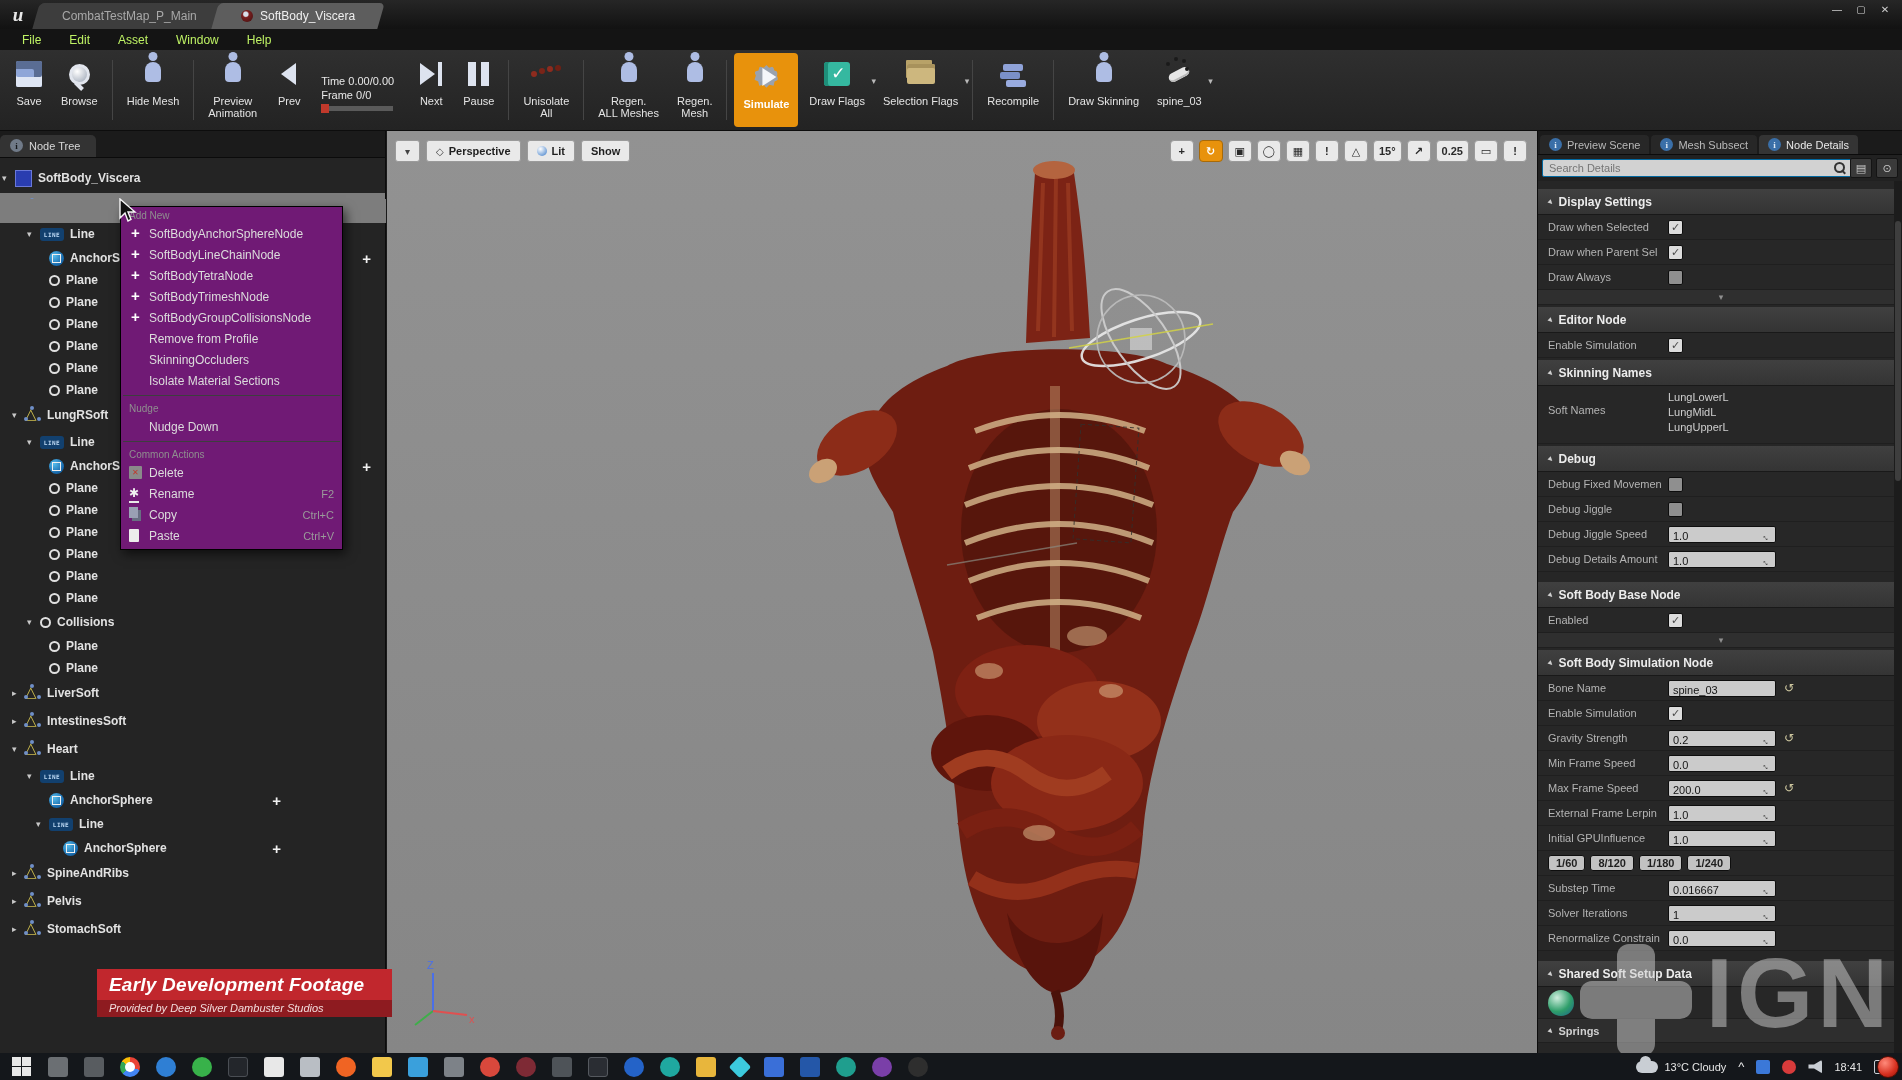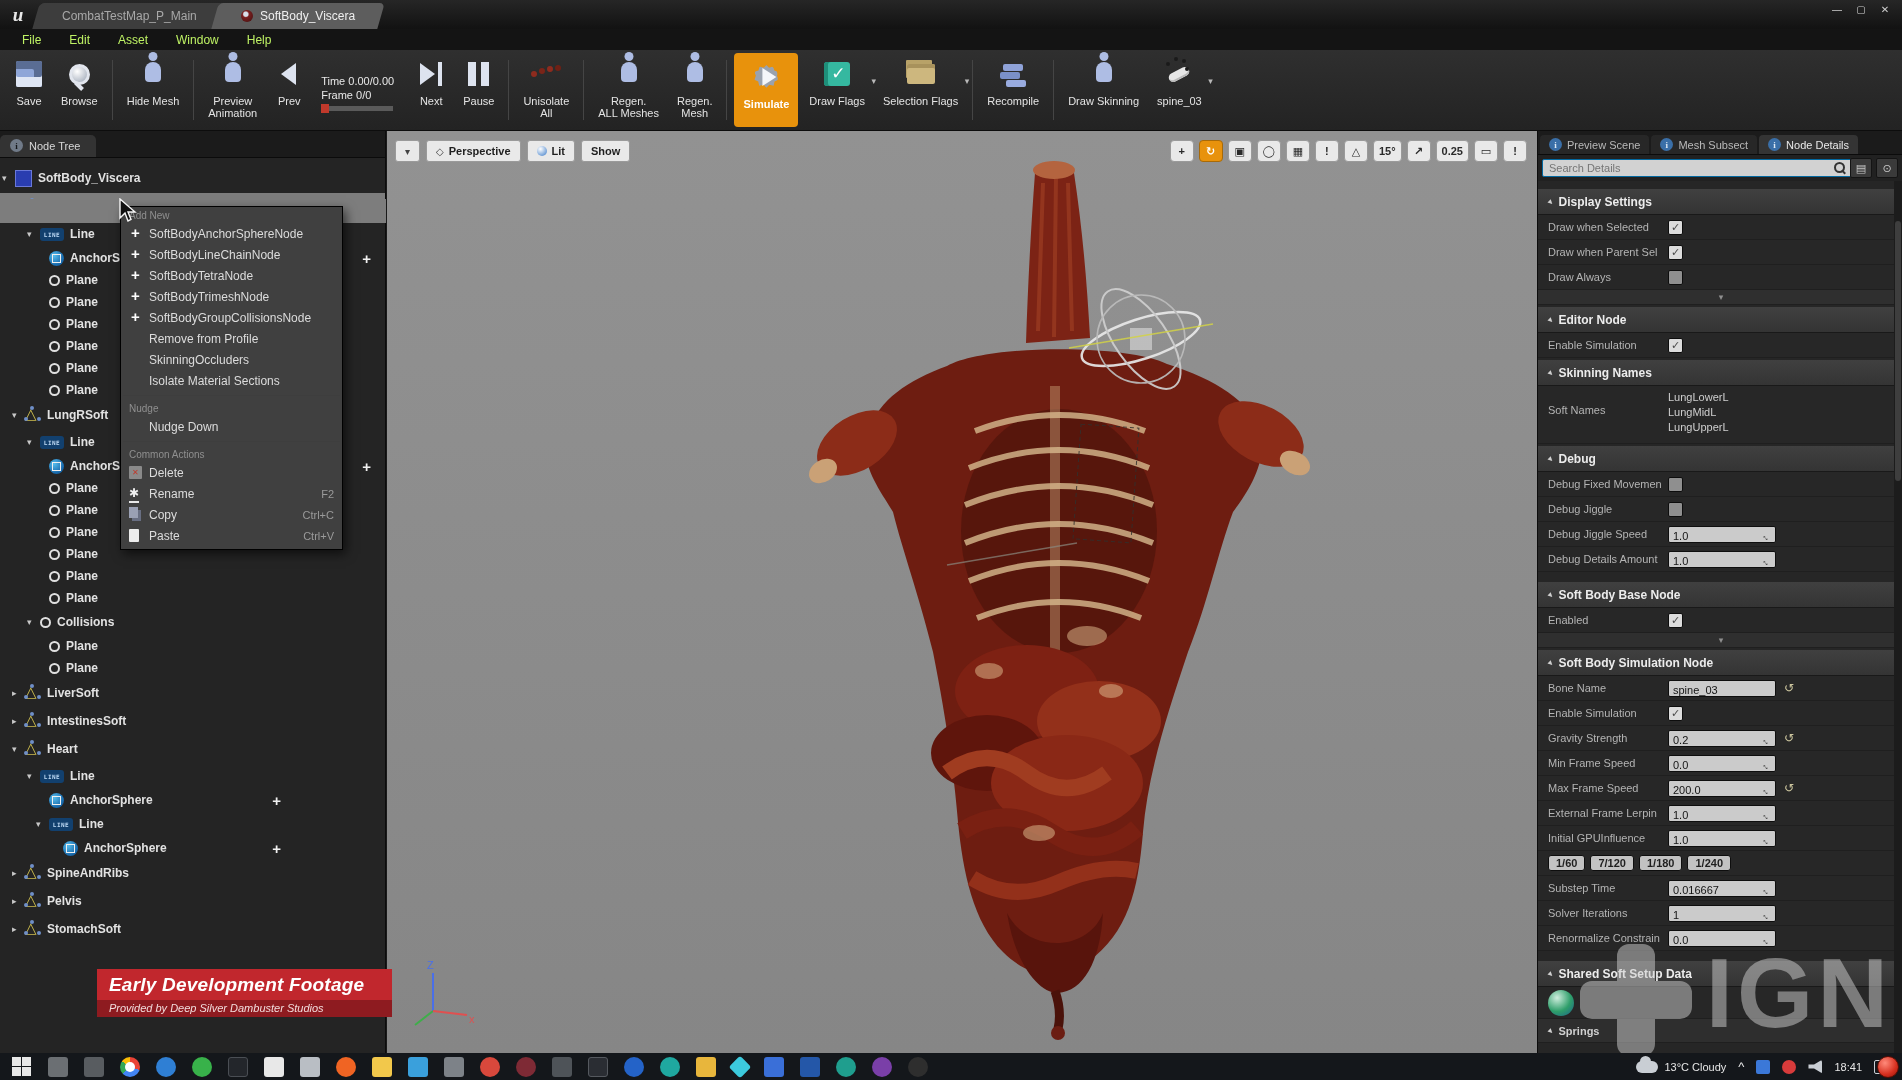--- a/index.html
+++ b/index.html
@@ -76,21 +76,21 @@
   .it-line .ticon{width:24px;height:13px;background:#12406e;border-radius:3px;color:#bcd8f4;font:bold 6px "DejaVu Sans Mono",monospace;display:flex;align-items:center;justify-content:center;letter-spacing:.5px}
   .it-line .ticon::before{content:"LINE"}
   .it-anchor .ticon{width:15px;height:15px;border-radius:50%;background:radial-gradient(circle at 35% 32%,#56bcec,#1565a8 70%)}
   .it-anchor .ticon::before{content:"";position:absolute;inset:3px;border:1px solid #f0f0f0}
   .it-plane .ticon,.it-circle .ticon{width:11px;height:11px;border:2px solid #e0e0e0;border-radius:50%;background:transparent}
   .tplus{display:none;position:absolute;color:#f0f0f0;font-size:15px;font-weight:bold;top:50%;transform:translateY(-50%)}
   .plus .tplus{display:block;right:14px}
   .plus2 .tplus{display:block;right:104px}
   
   #sel-band{position:absolute;left:0;top:199px;width:386px;height:24px;background:#7d7d7d;z-index:11}
-  #ctx-menu{position:absolute;left:120px;top:206px;width:223px;background:#404040;border:1px solid #000;box-shadow:3px 4px 10px rgba(0,0,0,.6);z-index:40;padding-bottom:3px}
+  #ctx-menu{position:absolute;left:120px;top:206px;width:223px;background:#701a75;border:1px solid #000;box-shadow:3px 4px 10px rgba(0,0,0,.6);z-index:40;padding-bottom:3px}
   .mrow{display:flex;align-items:center;height:21px;padding:0 8px;color:#dcdcdc;font-size:12px}
   .mrow.hdr{color:#8f8f8f;font-size:10px;height:16px;align-items:flex-end;padding-bottom:2px}
   .mrow.divider{height:1px;background:#3e3e3e;margin:4px 2px;padding:0}
   .micon{width:20px;flex:none;position:relative;height:16px}
   .plusi .micon::before{content:"+";color:#fff;font-weight:bold;font-size:15px;position:absolute;left:2px;top:-2px}
   .del .micon::before{content:"✕";color:#c0392b;background:#8a8a8a;font-size:8px;font-weight:bold;padding:2px 3px;border-radius:1px;position:absolute;top:1px}
   .ren .micon::before{content:"✱";color:#f0f0f0;font-size:12px;position:absolute;top:0;border-bottom:2px solid #e8e8e8;padding-bottom:1px}
   .copyi .micon::before{content:"";width:9px;height:11px;background:#9aa0b4;box-shadow:3px 3px 0 #686e82;position:absolute;top:0}
   .paste .micon::before{content:"";width:10px;height:13px;background:#ececec;border-radius:1px;position:absolute;top:1px}
   .mshort{margin-left:auto;color:#9a9a9a;font-size:11px}
@@ -1135,21 +1135,21 @@
           <span class="dval">1.0</span>
           <span class="spin">↔</span>
         </span>
 
       </div>
 
       <div class="drow fracs">
 
         <span class="dfracs">
           <span>1/60</span>
-          <span>7/120</span>
+          <span>8/120</span>
           <span>1/180</span>
           <span>1/240</span>
         </span>
 
       </div>
 
       <div class="drow field">
 
         <span class="dlabel">Substep Time</span>
 

